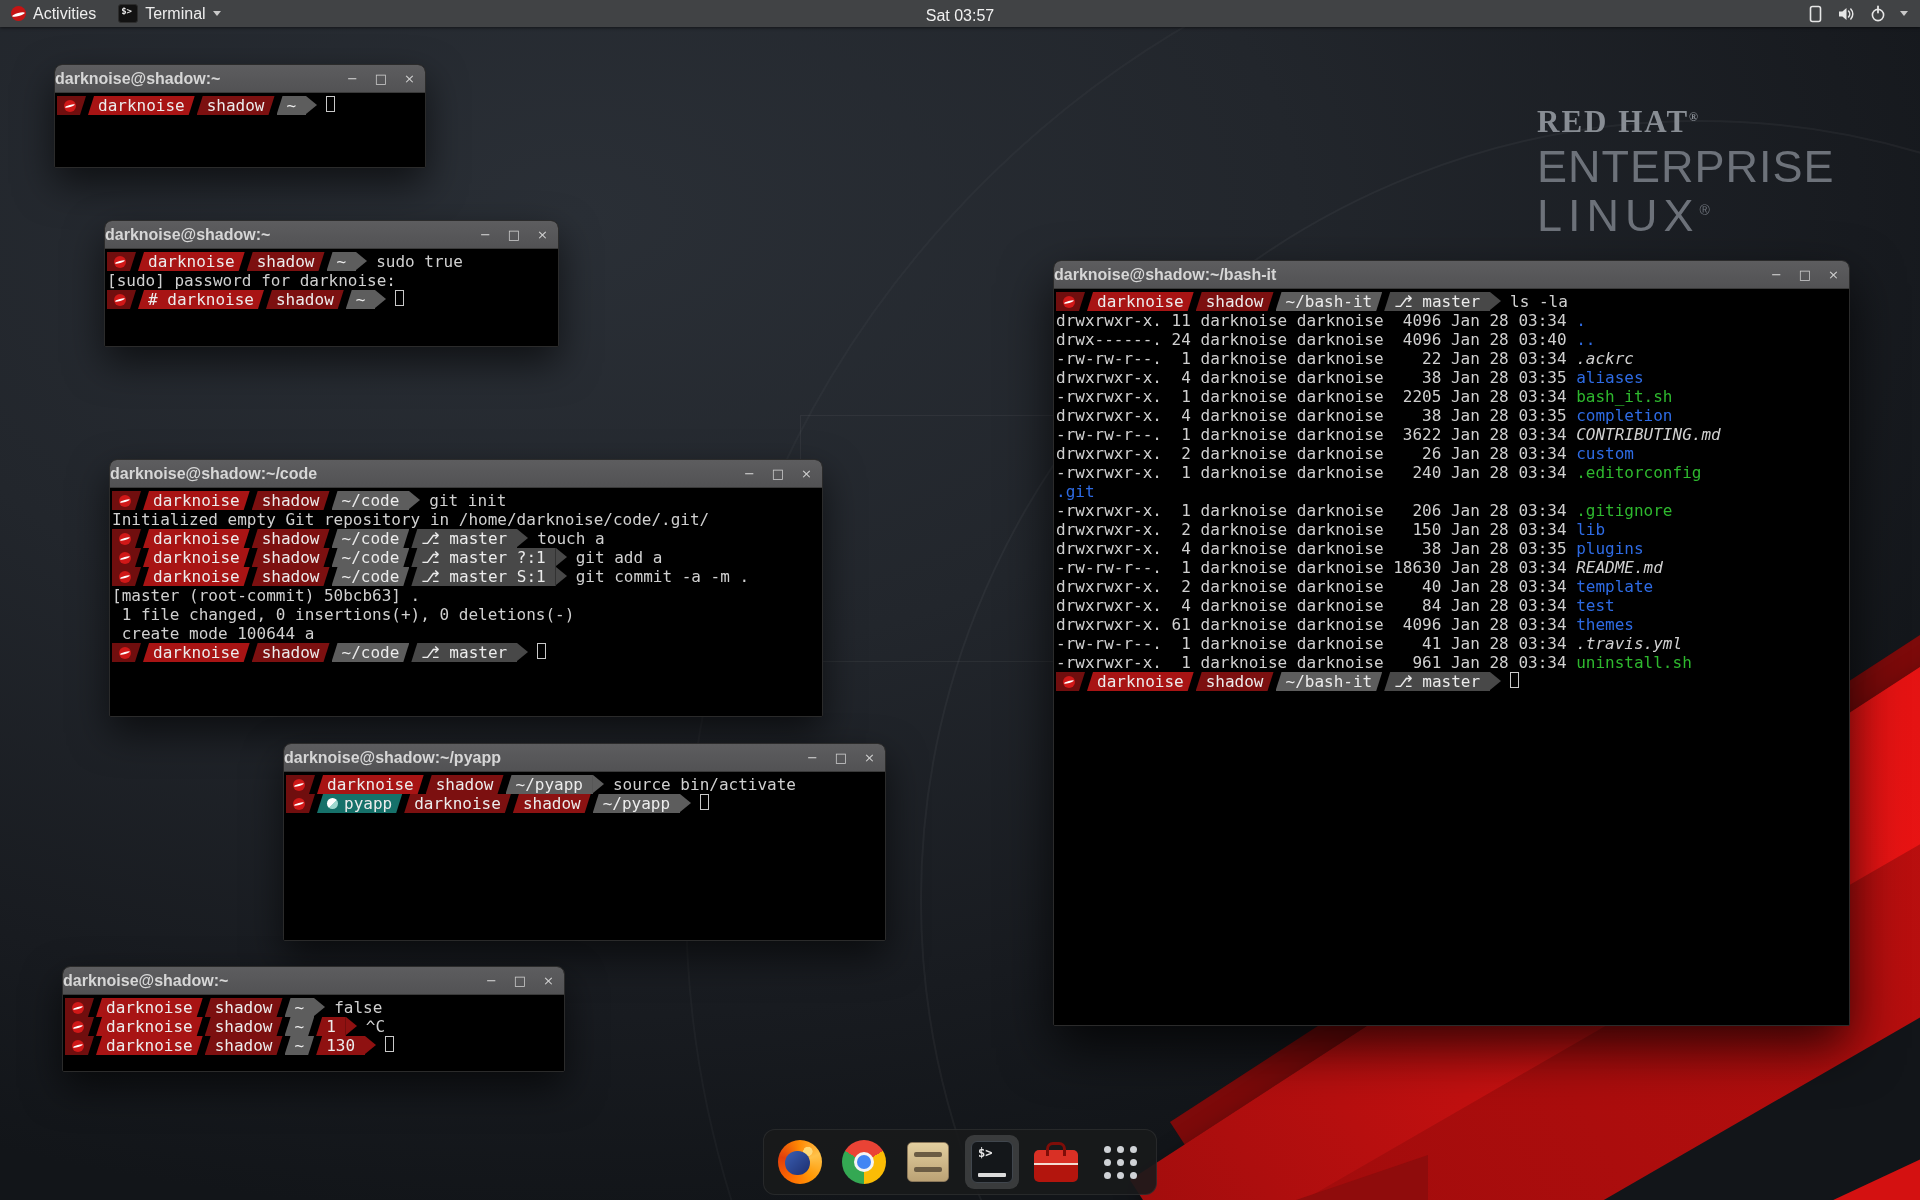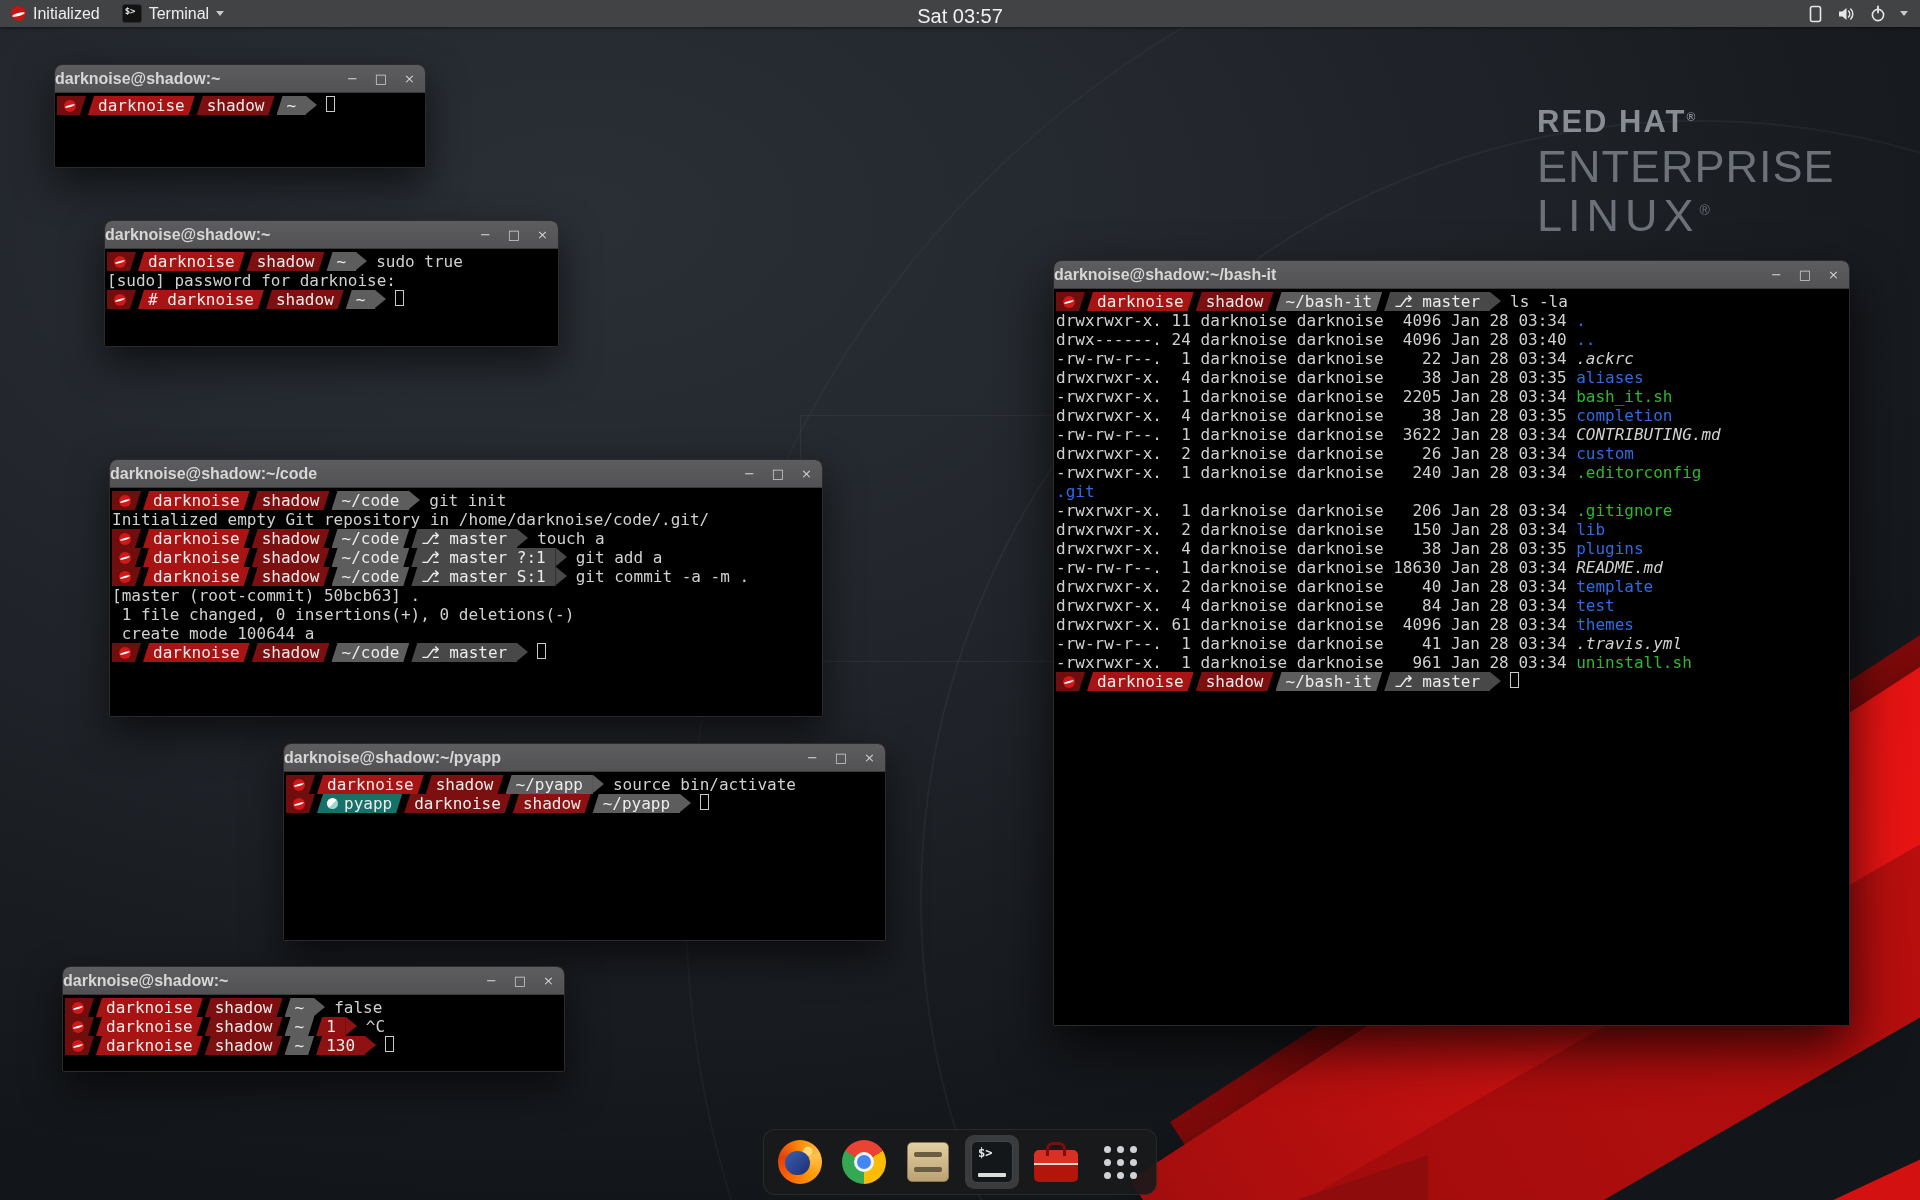--- a/index.html
+++ b/index.html
@@ -22,41 +22,41 @@
          background:linear-gradient(90deg,#a30d0d,#e91414 45%,#cf0e0e); box-shadow:0 10px 26px rgba(0,0,0,.45); }
   .rb2 { left:130px; top:742px; width:1700px; height:48px; transform:rotate(-33deg); background:#7d0a0a; }
   .rb3 { left:30px;  top:955px; width:1700px; height:150px; transform:rotate(-30deg);
          background:linear-gradient(90deg,#990b0b,#d01111); }
   .rb4 { left:300px; top:1050px; width:1300px; height:170px; transform:rotate(-25deg); background:#d41111; }
   .rb-shard { position:absolute; left:256px; top:775px; width:132px; height:45px; background:#8f0c0c;
          clip-path:polygon(0 100%, 100% 0, 100% 100%); }
 
   
   #branding { position:absolute; left:1537px; top:106px; line-height:1; pointer-events:none; }
-  #branding .b1 { font-size:31px; font-weight:bold; letter-spacing:2px; color:#888d94; }
+  #branding .b1 { font-size:31px; font-weight:bold; letter-spacing:2px; color:#888d94;font-family:Liberation Serif, serif; }
   #branding .b1 sup { font-size:12px; }
   #branding .b2 { font-size:45px; letter-spacing:1px; color:#6d727a; margin-top:7px; }
   #branding .b3 { font-size:45px; letter-spacing:6px; color:#6d727a; margin-top:4px; }
   #branding .b3 sup { font-size:14px; letter-spacing:0; }
 
   
   #topbar { position:absolute; left:0; top:0; width:1920px; height:27px; background:#414345;
     display:flex; align-items:center; color:#ededed; font-size:16px; z-index:50;
     box-shadow:0 1px 3px rgba(0,0,0,.5); }
   .tb-left { display:flex; align-items:center; height:100%; }
   .tb-item { display:flex; align-items:center; gap:7px; padding:0 11px; height:100%; cursor:default; }
   .rh-ball { position:relative; width:15px; height:15px; border-radius:50%; background:#c41414; display:inline-block; }
   .rh-ball::after { content:""; position:absolute; left:1px; right:1px; top:45%; height:3px;
     background:#fff; border-radius:60%; transform:rotate(-16deg); }
   .term-mini { width:20px; height:19px; background:#121212; border-radius:3px; border:1px solid #2c2c2c;
     color:#e8e8e8; font:bold 9px "DejaVu Sans Mono", monospace; padding:1px 0 0 2px; }
   .caret-down { width:0; height:0; border-left:4px solid transparent; border-right:4px solid transparent;
     border-top:5px solid #c9c9c9; display:inline-block; }
   #clock { position:absolute; left:50%; transform:translateX(-50%); top:0; height:27px;
-    display:flex; align-items:center; font-size:20px; color:#f0f0f0; padding:16px 10px; }
+    display:flex; align-items:center; font-size:16px; color:#f0f0f0; padding:16px 10px; }
   .tb-right { margin-left:auto; display:flex; align-items:center; gap:13px; padding-right:12px; height:100%; }
   .tb-right svg { display:block; }
 
   
   .window { position:absolute; background:#000; border:1px solid #2b2b2b; border-radius:8px 8px 2px 2px;
     overflow:hidden; box-shadow:0 16px 38px rgba(0,0,0,.6); }
   .window.focused { box-shadow:0 22px 52px rgba(0,0,0,.75); z-index:20; }
   .titlebar { height:28px; background:linear-gradient(#5d5d5f,#525254); position:relative;
     display:flex; align-items:center; border-bottom:1px solid #3a3a3a; }
   .wtitle { position:absolute; left:0; right:0; text-align:left; font-size:16px; font-weight:bold; color:#d6d6d6; }
@@ -253,21 +253,21 @@
         <div class="tline"><span class="t">-rwxrwxr-x.  1 darknoise darknoise   961 Jan 28 03:34 </span><span class="fname exec">uninstall.sh</span></div>
         <div class="tline"><span class="pstrip"><span class="pseg seg-first" style="background: rgb(112, 14, 14);"><span class="rh-mini"></span></span><span class="pseg" style="background: rgb(168, 20, 20);"><span class="ptxt">darknoise</span></span><span class="pseg" style="background: rgb(124, 16, 16);"><span class="ptxt">shadow</span></span><span class="pseg" style="background: rgb(93, 93, 93);"><span class="ptxt">~/bash-it</span></span><span class="pseg seg-last" style="background: rgb(72, 72, 72);"><span class="ptxt">⎇ master</span></span><span class="parrow" style="border-left-color: rgb(72, 72, 72);"></span></span><span class="cursor"></span></div>
       </div>
     </div>
   </div>
 
 <div id="topbar">
   <div class="tb-left">
     <div class="tb-item">
       <span class="rh-ball"></span>
-      <span>Initialized</span>
+      <span>Activities</span>
     </div>
     <div class="tb-item">
       <span class="term-mini">$&gt;</span>
       <span>Terminal</span>
       <span class="caret-down"></span>
     </div>
   </div>
   <div id="clock">Sat 03:57</div>
   <div class="tb-right">
     <svg width="17" height="18" viewBox="0 0 17 18">

